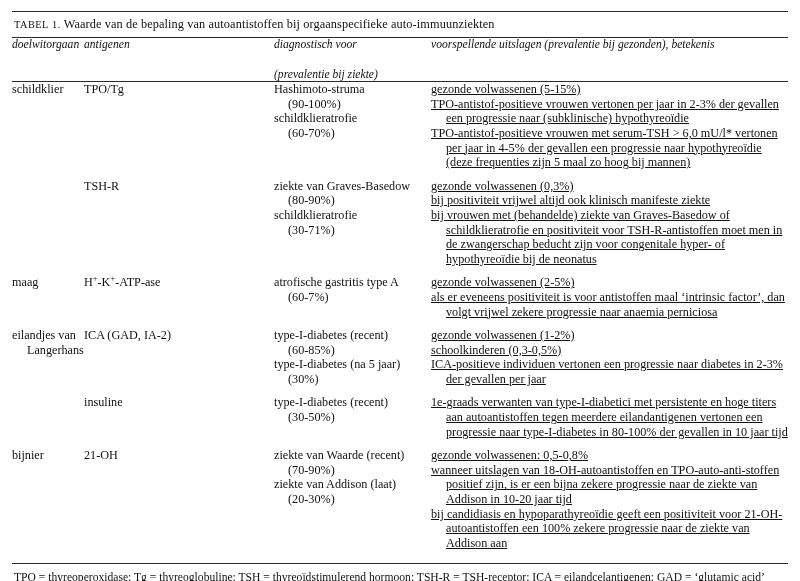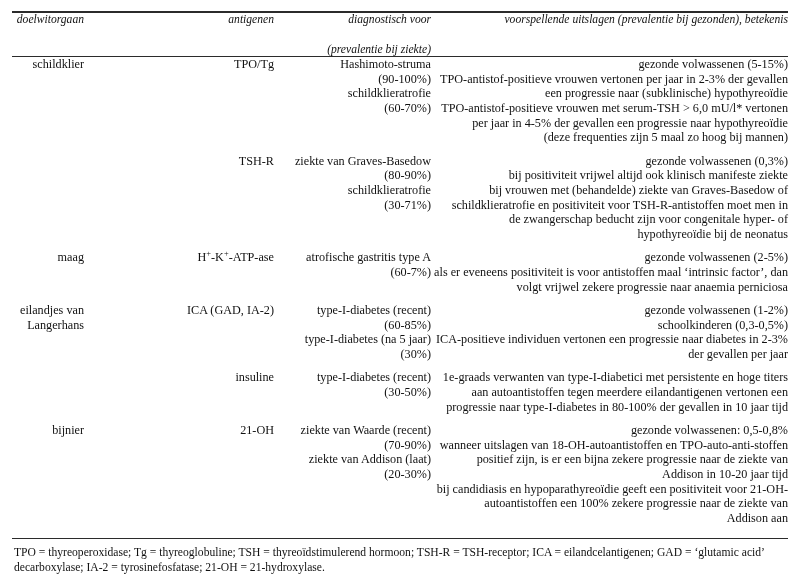--- a/index.html
+++ b/index.html
@@ -42,21 +42,21 @@
   }
 
   
   table.tbl {
     width: 100%;
     border-collapse: collapse;
     table-layout: fixed;
   }
   table.tbl td, table.tbl th {
     vertical-align: top;
-    text-align: right;
+    text-align: left;
     padding: 0;
     font-weight: normal;
   }
   col.c-organ  { width: 72px; }
   col.c-ag     { width: 190px; }
   col.c-diag   { width: 157px; }
   col.c-pred   { width: 357px; }
 
   
   thead td {
@@ -78,20 +78,21 @@
     padding-left: 14px;
   }
   .indent-name {
     display: block;
     padding-left: 15px;
   }
   .hang {
     display: block;
     padding-left: 15px;
     text-indent: -15px;
+    text-decoration: underline;
   }
   .pred-line { display: block; }
   .pred-line + .pred-line { margin-top: 16px; }
   .spacer-row td { height: 9px; padding: 0; }
 
   sup.plus {
     font-size: 8.4px;
     vertical-align: super;
     line-height: 0;
   }
@@ -105,20 +106,25 @@
   .footnotes .fn-line { display: block; }
   .bottom-rule { margin-top: 13px; }
 </style>
 </head>
 <body>
 
 <div id="table-figure">
 
   <div class="rule top-rule"></div>
 
+  <div class="caption">
+    <span class="smallcaps">TABEL</span>
+    <span class="smallcaps">1.</span>
+    <span>Waarde van de bepaling van autoantistoffen bij orgaanspecifieke auto-immuunziekten</span>
+  </div>
 
   <div class="rule"></div>
 
   <table class="tbl">
     <colgroup>
       <col class="c-organ">
         <col class="c-ag">
         <col class="c-diag">
         <col class="c-pred">
     </colgroup>

